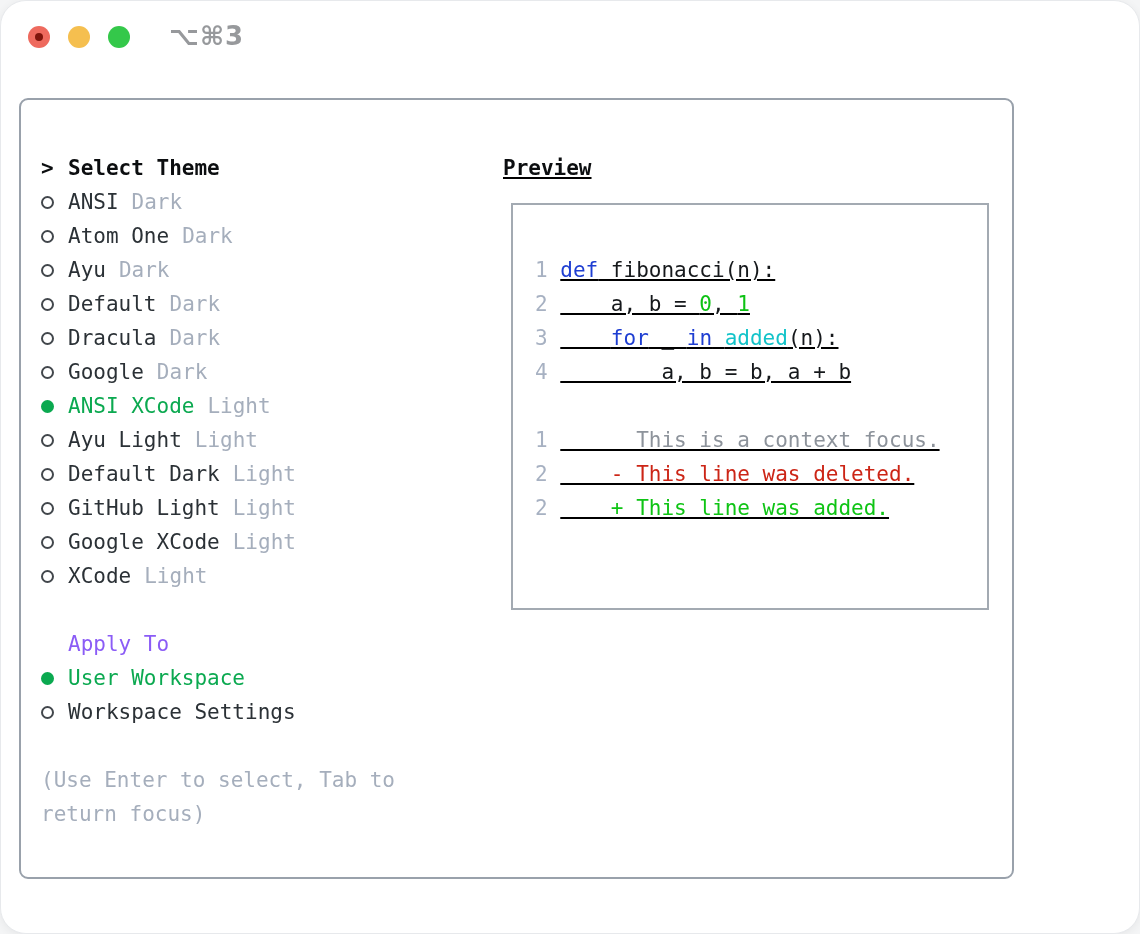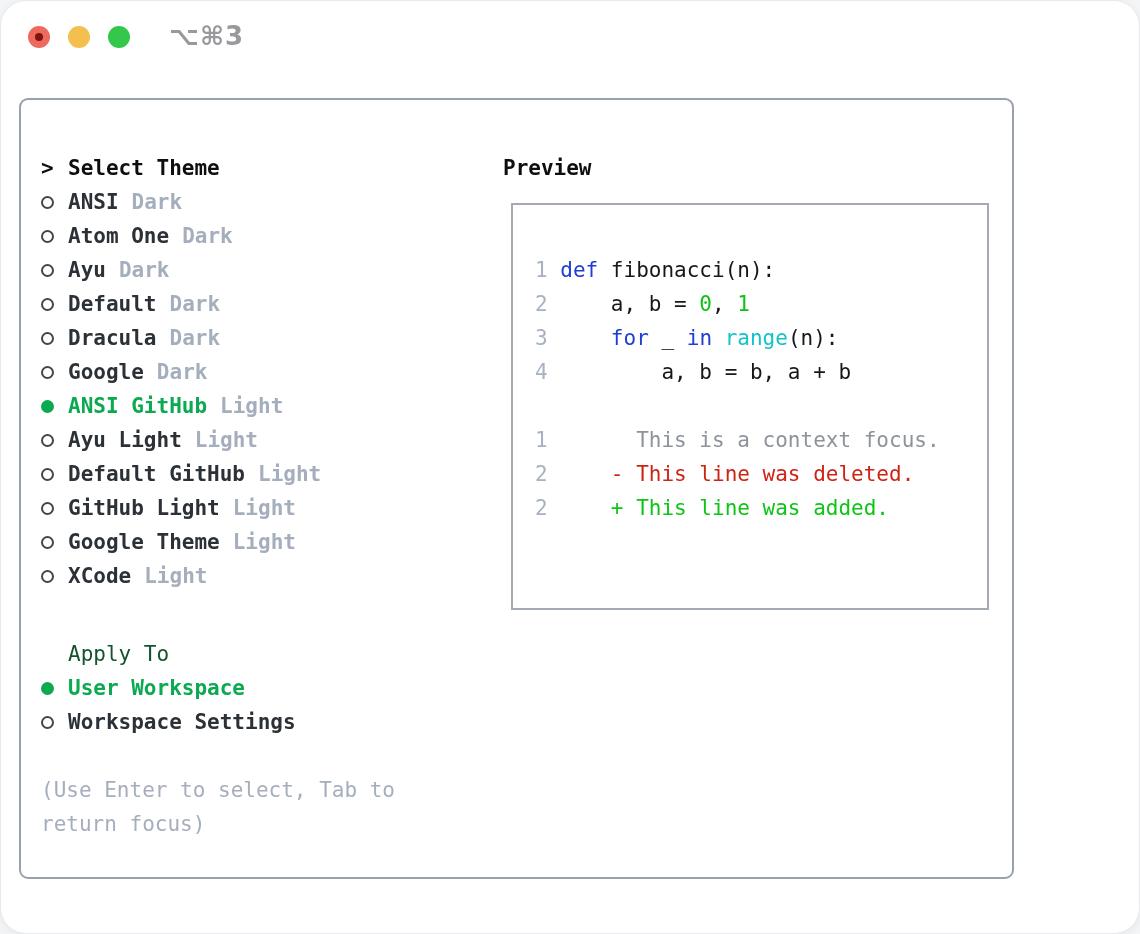--- a/index.html
+++ b/index.html
@@ -13,34 +13,34 @@
   .light.red{background:var(--btnred);}
   .light.red .dot{position:absolute;left:7px;top:7px;width:8px;height:8px;border-radius:50%;background:var(--btnreddot);}
   .light.yellow{background:var(--btnyellow);}
   .light.green{background:var(--btngreen);}
   .shortcut{position:absolute;left:168px;top:20px;font-family:"DejaVu Sans",sans-serif;
     font-size:26px;font-weight:bold;color:var(--shortcut);letter-spacing:1px;}
   
   .panel{position:absolute;left:18px;top:97px;width:995px;height:781px;box-sizing:border-box;
     border:2px solid var(--panelborder);border-radius:9px;background:#fff;}
   .left-col{position:absolute;left:20px;top:51px;width:430px;font-size:21px;line-height:34px;color:var(--name);}
-  .row{display:flex;align-items:center;height:34px;white-space:pre;font-weight:bold;}
+  .row{display:flex;align-items:center;height:34px;white-space:pre;}
   .row.header{font-weight:bold;color:#0c0e10;}
   .prompt{display:inline-block;width:27px;}
   .circle{box-sizing:border-box;width:13px;height:13px;border-radius:50%;
     border:2px solid #42474c;margin-right:14px;flex:none;}
   .circle.on{background:var(--selected);border-color:var(--selected);}
   .name{white-space:pre;}
   .name.sel{color:var(--selected);}
   .tag{color:var(--muted);margin-left:13px;}
   .spacer{height:34px;}
-  .apply-title{color:#14532d;padding-left:27px;height:34px;line-height:34px;margin-top:10px;}
+  .apply-title{color:#8b5cf6;padding-left:27px;height:34px;line-height:34px;}
   .hint{color:var(--muted);line-height:34px;white-space:pre-wrap;}
   
-  .right-col{position:absolute;left:482px;top:51px;font-size:21px;line-height:34px;}
+  .right-col{position:absolute;left:482px;top:51px;font-size:21px;line-height:34px;text-decoration:underline;}
   .preview-title{font-weight:bold;color:#0c0e10;height:34px;line-height:34px;}
   .preview-box{margin-left:8px;margin-top:18px;width:478px;height:407px;box-sizing:border-box;
     border:2px solid var(--boxborder);background:#fff;padding:48px 16px 0 22px;overflow:hidden;}
   .pline{white-space:pre;height:34px;line-height:34px;color:var(--txt);}
   .pline .no{display:inline-block;width:1ch;text-align:right;margin-right:1ch;color:var(--lineno);}
   .tok-kw{color:var(--kw);}
   .tok-fn{color:var(--fn);}
   .tok-num{color:var(--num);}
   .tok-txt{color:var(--txt);}
   .tok-ctx{color:var(--ctx);}
@@ -66,43 +66,43 @@
         <span class="prompt">&gt;</span>
         <span>Select Theme</span>
       </div>
       <div id="theme-list">
           <div class="row"><span class="circle"></span><span class="name">ANSI</span><span class="tag">Dark</span></div>
           <div class="row"><span class="circle"></span><span class="name">Atom One</span><span class="tag">Dark</span></div>
           <div class="row"><span class="circle"></span><span class="name">Ayu</span><span class="tag">Dark</span></div>
           <div class="row"><span class="circle"></span><span class="name">Default</span><span class="tag">Dark</span></div>
           <div class="row"><span class="circle"></span><span class="name">Dracula</span><span class="tag">Dark</span></div>
           <div class="row"><span class="circle"></span><span class="name">Google</span><span class="tag">Dark</span></div>
-          <div class="row"><span class="circle on"></span><span class="name sel">ANSI GitHub</span><span class="tag">Light</span></div>
+          <div class="row"><span class="circle on"></span><span class="name sel">ANSI XCode</span><span class="tag">Light</span></div>
           <div class="row"><span class="circle"></span><span class="name">Ayu Light</span><span class="tag">Light</span></div>
-          <div class="row"><span class="circle"></span><span class="name">Default GitHub</span><span class="tag">Light</span></div>
+          <div class="row"><span class="circle"></span><span class="name">Default Dark</span><span class="tag">Light</span></div>
           <div class="row"><span class="circle"></span><span class="name">GitHub Light</span><span class="tag">Light</span></div>
-          <div class="row"><span class="circle"></span><span class="name">Google Theme</span><span class="tag">Light</span></div>
+          <div class="row"><span class="circle"></span><span class="name">Google XCode</span><span class="tag">Light</span></div>
           <div class="row"><span class="circle"></span><span class="name">XCode</span><span class="tag">Light</span></div>
         </div>
       <div class="spacer"></div>
       <div class="apply-title">Apply To</div>
       <div id="apply-list">
           <div class="row"><span class="circle on"></span><span class="name sel">User Workspace</span></div>
           <div class="row"><span class="circle"></span><span class="name">Workspace Settings</span></div>
         </div>
       <div class="spacer"></div>
       <div class="hint">(Use Enter to select, Tab to return focus)</div>
     </div>
 
     <div class="right-col">
       <div class="preview-title">Preview</div>
       <div class="preview-box" id="preview-box">
           <div class="pline"><span class="no">1</span><span class="tok-kw">def</span><span class="tok-txt"> fibonacci(n):</span></div>
           <div class="pline"><span class="no">2</span><span class="tok-txt">    a, b = </span><span class="tok-num">0</span><span class="tok-txt">, </span><span class="tok-num">1</span></div>
-          <div class="pline"><span class="no">3</span><span class="tok-txt">    </span><span class="tok-kw">for</span><span class="tok-txt"> _ </span><span class="tok-kw">in</span><span class="tok-txt"> </span><span class="tok-fn">range</span><span class="tok-txt">(n):</span></div>
+          <div class="pline"><span class="no">3</span><span class="tok-txt">    </span><span class="tok-kw">for</span><span class="tok-txt"> _ </span><span class="tok-kw">in</span><span class="tok-txt"> </span><span class="tok-fn">added</span><span class="tok-txt">(n):</span></div>
           <div class="pline"><span class="no">4</span><span class="tok-txt">        a, b = b, a + b</span></div>
           <div class="pline"><span class="no"></span></div>
           <div class="pline"><span class="no">1</span><span class="tok-ctx">      This is a context focus.</span></div>
           <div class="pline"><span class="no">2</span><span class="tok-del">    - This line was deleted.</span></div>
           <div class="pline"><span class="no">2</span><span class="tok-add">    + This line was added.</span></div>
         </div>
     </div>
   </div>
 </div>
 

